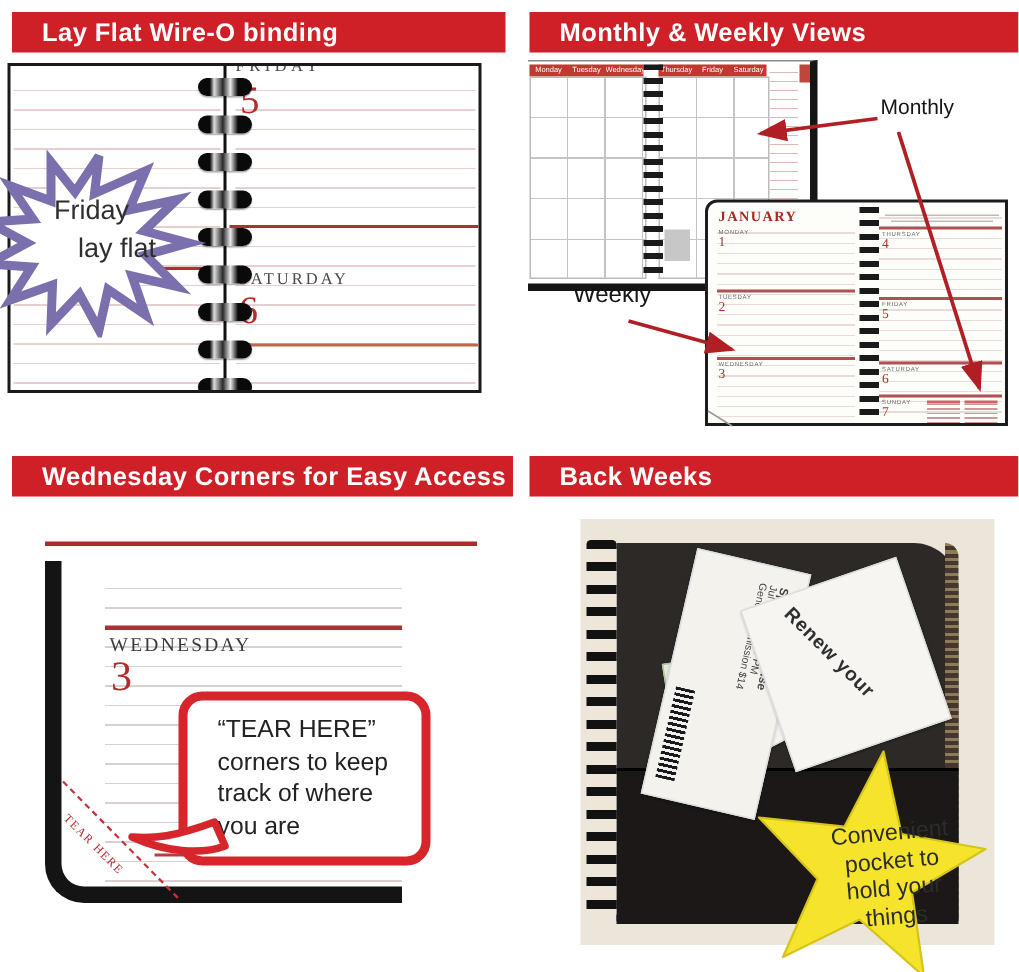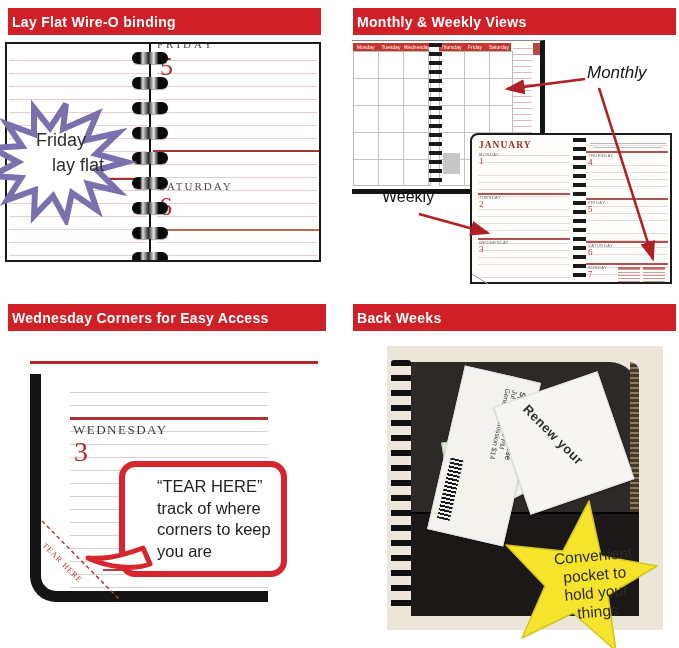--- a/index.html
+++ b/index.html
@@ -1,21 +1,21 @@
 <!DOCTYPE html>
 <html><head>
 <meta charset="utf-8">
 <style>
   html,body{margin:0;padding:0;background:#fff;}
   .canvas{position:relative;width:679px;height:648px;background:#fff;overflow:hidden;
           font-family:"Liberation Sans",sans-serif;}
   .abs{position:absolute;}
   
-  .banner{position:absolute;background:#cf2027;color:#fff;font-weight:bold;font-size:14px;
-          display:flex;align-items:center;padding-left:4px;letter-spacing:.3px;height:27px;}
+  .banner{position:absolute;background:#cf2027;color:#fff;font-weight:bold;font-size:17px;
+          display:flex;align-items:center;padding-left:20px;letter-spacing:.3px;height:27px;}
   
   .q1-page{position:absolute;left:5px;top:42px;width:312px;height:216px;border:2px solid #1a1a1a;
            background:#fff;overflow:hidden;}
   .rule-lines{position:absolute;background-image:repeating-linear-gradient(to bottom,transparent 0,transparent 12px,#e7cfcf 12px,#e7cfcf 13px);}
   .wire-line{position:absolute;left:142px;top:0;bottom:0;width:2px;background:#111;}
   .coil{position:absolute;left:125px;width:36px;height:12px;border-radius:6px;
         background:linear-gradient(90deg,#0a0a0a 0 22%,#ddd 30%,#2a2a2a 46%,#e8e8e8 60%,#0a0a0a 74%);
         box-shadow:0 1px 1px rgba(0,0,0,.35);}
   .serif{font-family:"Liberation Serif",serif;}
   .day-label{position:absolute;font-family:"Liberation Serif",serif;color:#4a4a4a;letter-spacing:2px;font-size:11px;}
@@ -45,21 +45,21 @@
   .sticky{position:absolute;left:486px;top:111px;width:83px;height:82px;background:#f2eda2;
           border:1.5px solid #8a8a6a;border-radius:10px;z-index:25;text-align:center;
           font-size:15px;line-height:20px;color:#333;padding-top:8px;box-sizing:border-box;}
   .callout-label{position:absolute;color:#151515;z-index:30;}
   
   .q3-topline{position:absolute;left:30px;top:361px;width:288px;height:3px;background:#b02a2a;}
   .q3-page{position:absolute;left:30px;top:374px;width:227px;height:217px;background:#fff;
            border-left:11px solid #141414;border-bottom:11px solid #141414;border-radius:0 0 0 26px;}
   .bubble{position:absolute;left:119px;top:461px;width:156px;height:104px;background:#fff;
           border:6px solid #d6262b;border-radius:16px;z-index:12;box-sizing:content-box;}
-  .bubble-text{padding:9px 4px 0 20px;font-size:16.5px;line-height:21.5px;color:#222;margin-left:12px;}
+  .bubble-text{padding:9px 4px 0 20px;font-size:16.5px;line-height:21.5px;color:#222;}
   .tear-text{position:absolute;left:47px;top:541px;transform:rotate(45deg);transform-origin:left top;
              font-family:"Liberation Serif",serif;font-size:8px;letter-spacing:1px;color:#b22a2a;z-index:4;}
   
   .photo{position:absolute;left:387px;top:346px;width:276px;height:284px;background:#ece5d9;}
   .spiral{position:absolute;left:4px;top:14px;width:20px;height:252px;border-radius:3px;
           background-image:repeating-linear-gradient(to bottom,#111 0,#111 6px,#ede6d9 6px,#ede6d9 15px);}
   .cover{position:absolute;left:24px;top:16px;width:228px;height:252px;background:#2d2927;border-radius:0 30px 0 0;}
   .gold-edge{position:absolute;right:0;top:0;width:9px;height:100%;border-radius:0 30px 0 0;
              background-image:repeating-linear-gradient(to bottom,#8d7c55 0,#8d7c55 2px,#44382e 2px,#44382e 5px);}
   .pocket{position:absolute;left:0;top:150px;width:100%;height:102px;background:#1b1817;border-top:2px solid #000;}
@@ -174,42 +174,42 @@
       <span class="wd-label">SUNDAY</span>
       <span class="wd-num">7</span>
     </div>
     <div class="mini-cal" style="left:146px;top:132px;"></div>
     <div class="mini-cal" style="left:171px;top:132px;"></div>
 
     <div class="coil-strip" style="left:101px;top:3px;width:13px;height:141px;"></div>
   </div>
 
 
-  <div class="callout-label" style="left:587px;top:63px;font-size:17px;font-style:italic;">Monthly</div>
+  <div class="callout-label" style="left:587px;top:63px;font-size:14px;">Monthly</div>
   <div class="callout-label" style="left:382px;top:188px;font-size:16px;">Weekly</div>
 
   <div class="banner" style="left:8px;top:304px;width:314px;">
     <span>Wednesday Corners for Easy Access</span>
   </div>
 
   <div class="q3-topline"></div>
   <div class="q3-page"></div>
   <div class="rule-lines" style="left:70px;top:380px;width:198px;height:208px;background-image:repeating-linear-gradient(to bottom,transparent 0,transparent 12px,#dbd0d0 12px,#dbd0d0 13px);"></div>
   <div class="red-rule" style="left:70px;top:417px;width:198px;height:2.5px;"></div>
   <div class="abs serif" style="left:73px;top:422px;font-size:13px;letter-spacing:1.5px;color:#3a3a3a;">WEDNESDAY</div>
   <div class="abs serif" style="left:74px;top:436px;font-size:28px;color:#b32b2b;">3</div>
   <div class="red-rule" style="left:103px;top:569px;width:150px;background:#b04040;"></div>
 
   <div class="tear-text">TEAR HERE</div>
 
   <div class="bubble">
     <div class="bubble-text">
       <div>“TEAR HERE”</div>
+      <div>corners to keep</div>
       <div>track of where</div>
-      <div>corners to keep</div>
       <div>you are</div>
     </div>
   </div>
 
   <div class="banner" style="left:353px;top:304px;width:319px;">
     <span>Back Weeks</span>
   </div>
 
   <div class="photo">
     <div class="cover">

